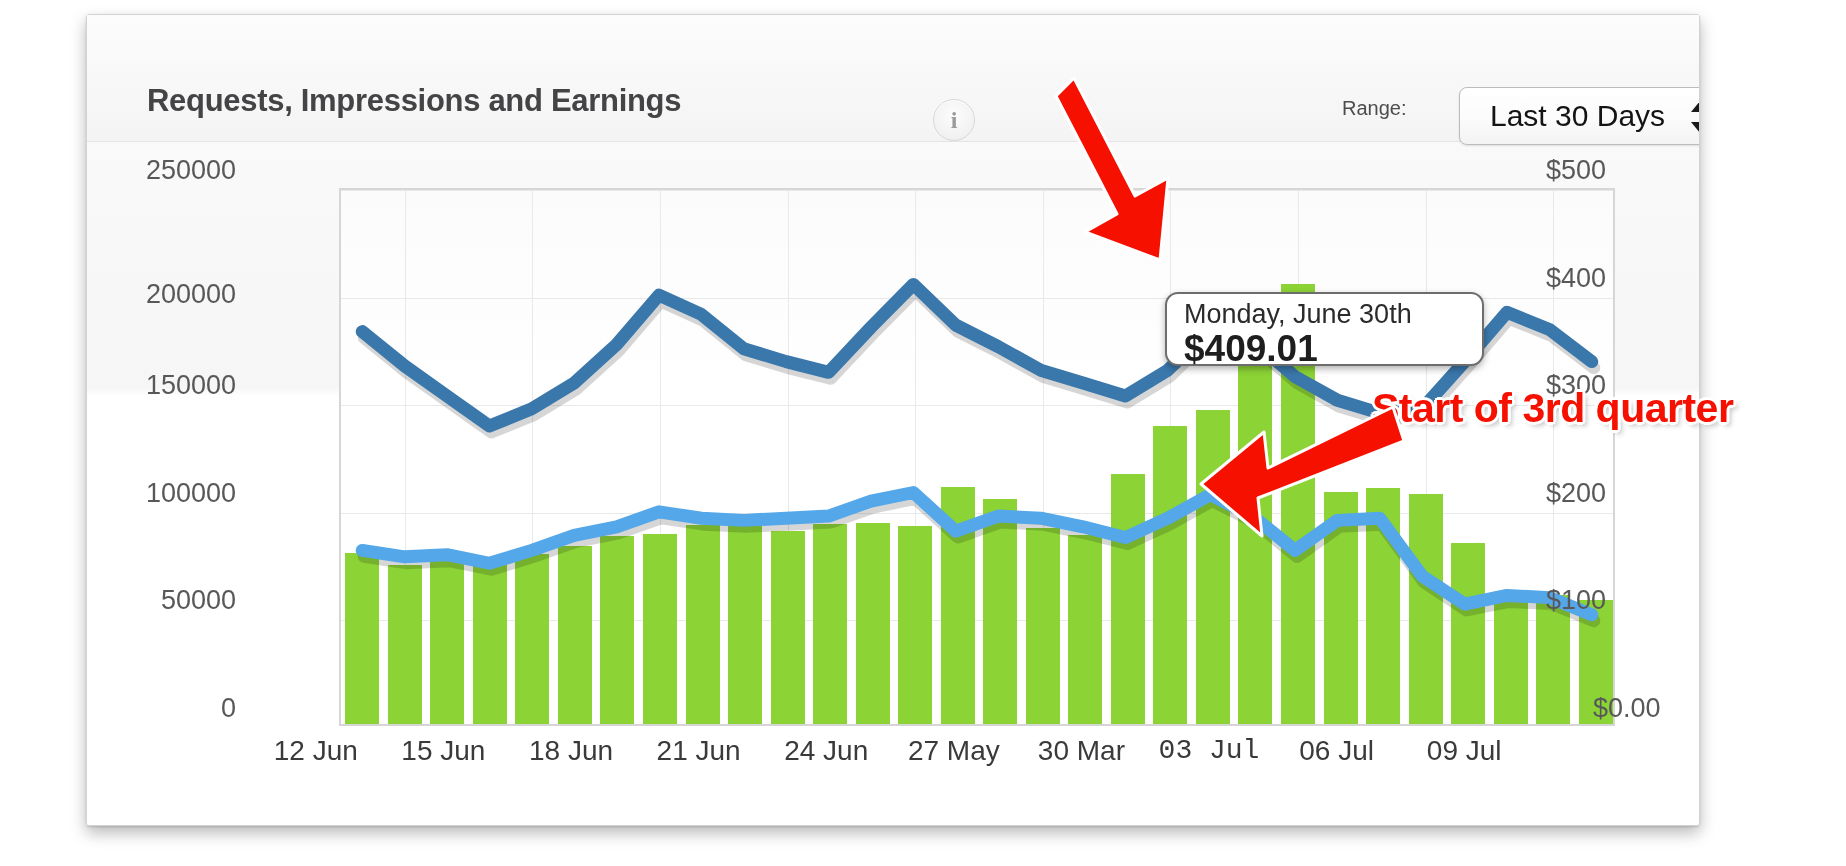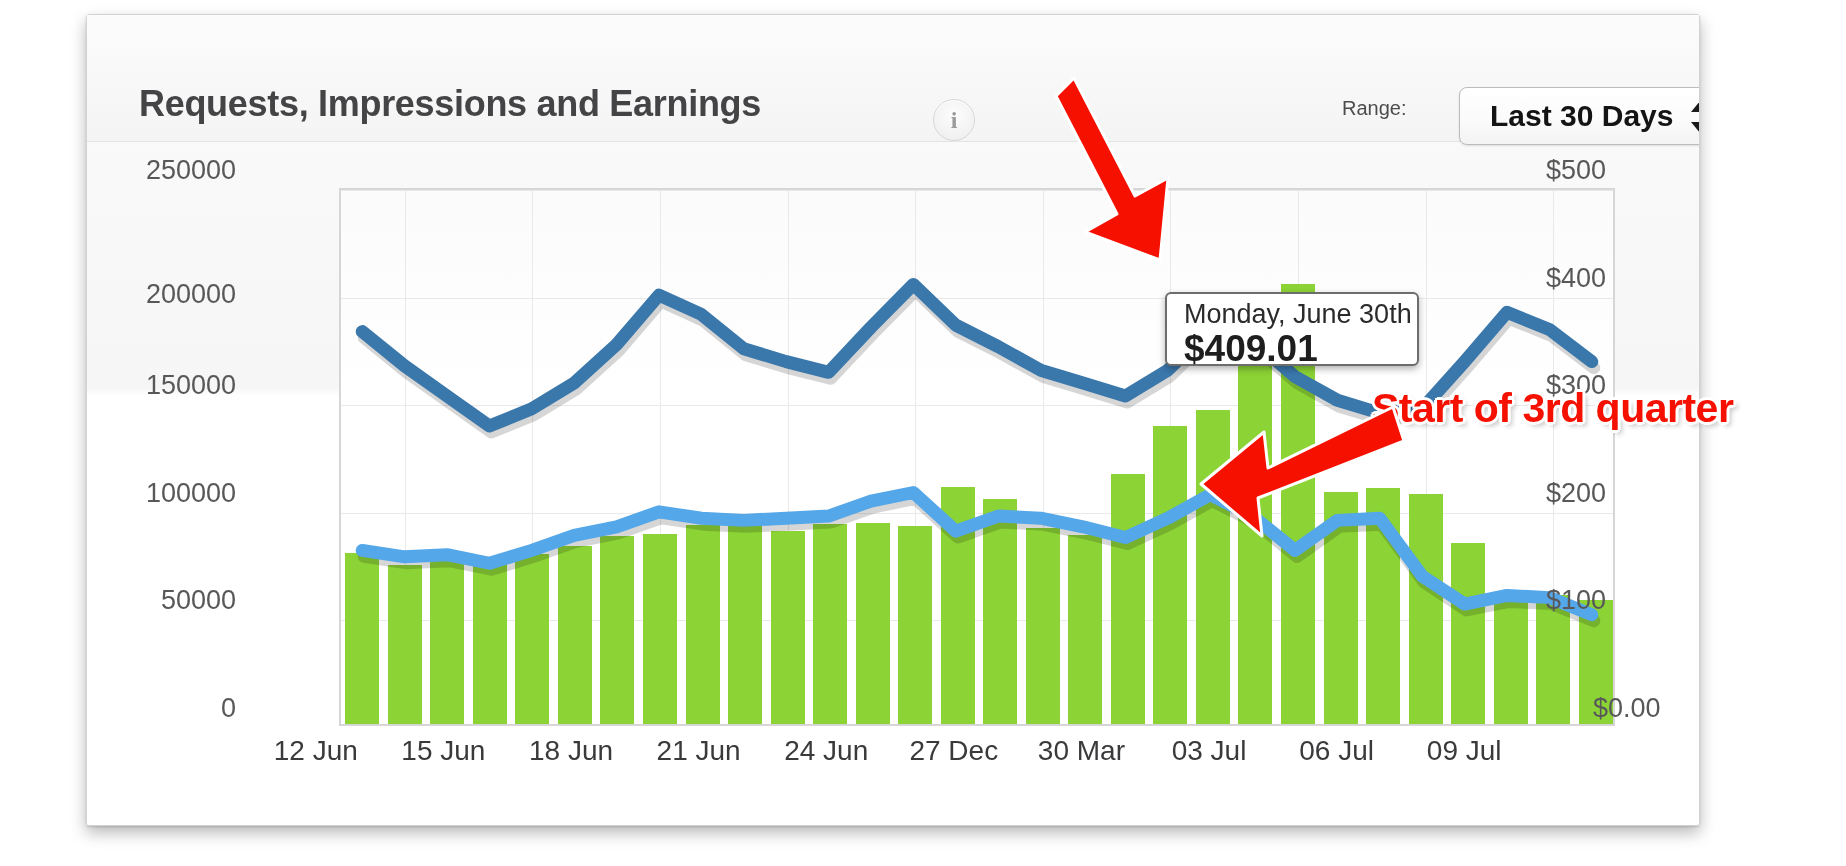--- a/index.html
+++ b/index.html
@@ -24,22 +24,22 @@
   }
   .panel-inner{position:absolute;inset:0;overflow:hidden;}
 
   
   .header{
     position:absolute;left:0;top:0;width:100%;height:126px;
     background:linear-gradient(to bottom,#fcfcfc 0%,#f4f4f4 100%);
     border-bottom:1px solid #e4e4e4;
   }
   .chart-title{
-    position:absolute;left:52px;top:68px;
-    font-size:36px;font-weight:bold;color:#444446;
+    position:absolute;left:60px;top:68px;
+    font-size:31px;font-weight:bold;color:#444446;
     letter-spacing:-.3px;white-space:nowrap;
   }
   .info-icon{
     position:absolute;left:846px;top:84px;
     width:42px;height:42px;border-radius:50%;
     background:radial-gradient(circle at 50% 38%,#fdfdfd 0%,#f1f1f1 70%,#e8e8e8 100%);
     border:1px solid #d8d8d8;
     box-shadow:inset 0 1px 0 #fff;
     box-sizing:border-box;
   }
@@ -52,21 +52,20 @@
     position:absolute;left:1255px;top:82px;
     font-size:20px;color:#4c4c4c;white-space:nowrap;
   }
   .range-select{
     position:absolute;left:1372px;top:72px;
     width:273px;height:58px;
     background:linear-gradient(to bottom,#ffffff 0%,#fbfbfb 55%,#f3f3f3 100%);
     border:1px solid #bcbcbc;border-radius:8px;
     box-shadow:0 1px 2px rgba(0,0,0,.12), inset 0 1px 0 #fff;
     box-sizing:border-box;
-    font-weight:bold;
   }
   .range-select .val{
     position:absolute;left:30px;top:11px;
     font-size:30px;color:#141414;white-space:nowrap;
   }
   .stepper{
     position:absolute;right:22px;top:13px;width:18px;height:32px;
   }
   .stepper .up,.stepper .dn{
     position:absolute;left:0;width:0;height:0;
@@ -107,22 +106,22 @@
   }
   .xtick{
     position:absolute;top:735px;
     font-size:28px;color:#3a3a3c;white-space:nowrap;
     transform:translateX(-50%);
   }
 
   
   .tooltip{
     position:absolute;left:1165px;top:292px;
-    width:254px;height:74px;
-    background:#fff;border:2px solid #6d6d6d;border-radius:6px;
+    width:319px;height:74px;
+    background:#fff;border:2px solid #6d6d6d;border-radius:13px;
     box-shadow:0 3px 7px rgba(0,0,0,.3);
     box-sizing:border-box;
   }
   .tt-day{position:absolute;left:17px;top:5px;font-size:27px;color:#2b2b2b;white-space:nowrap;}
   .tt-val{position:absolute;left:17px;top:34px;font-size:37px;font-weight:bold;color:#1e1e1e;white-space:nowrap;}
 
   
   .anno{
     position:absolute;
     font-size:41px;font-weight:bold;color:#f61000;
@@ -238,23 +237,23 @@
       <div class="ytick-r" style="top: 370.2px;">$300</div>
       <div class="ytick-r" style="top: 262.6px;">$400</div>
       <div class="ytick-r" style="top: 155px;">$500</div>
     </div>
   <div id="x-ticks">
       <div class="xtick" style="left: 315.8px;">12 Jun</div>
       <div class="xtick" style="left: 443.4px;">15 Jun</div>
       <div class="xtick" style="left: 571px;">18 Jun</div>
       <div class="xtick" style="left: 698.6px;">21 Jun</div>
       <div class="xtick" style="left: 826.2px;">24 Jun</div>
-      <div class="xtick" style="left: 953.8px;">27 Dec</div>
+      <div class="xtick" style="left: 953.8px;">27 May</div>
       <div class="xtick" style="left: 1081.4px;">30 Mar</div>
-      <div class="xtick" style="left: 1209px;">03 Jul</div>
+      <div class="xtick" style="left: 1209px; font-family: Liberation Mono, monospace;">03 Jul</div>
       <div class="xtick" style="left: 1336.6px;">06 Jul</div>
       <div class="xtick" style="left: 1464.2px;">09 Jul</div>
     </div>
 
   <div class="tooltip">
     <div class="tt-day">Monday, June 30th</div>
     <div class="tt-val">$409.01</div>
   </div>
 
   <div class="anno anno-b">Start of 3rd quarter</div>

